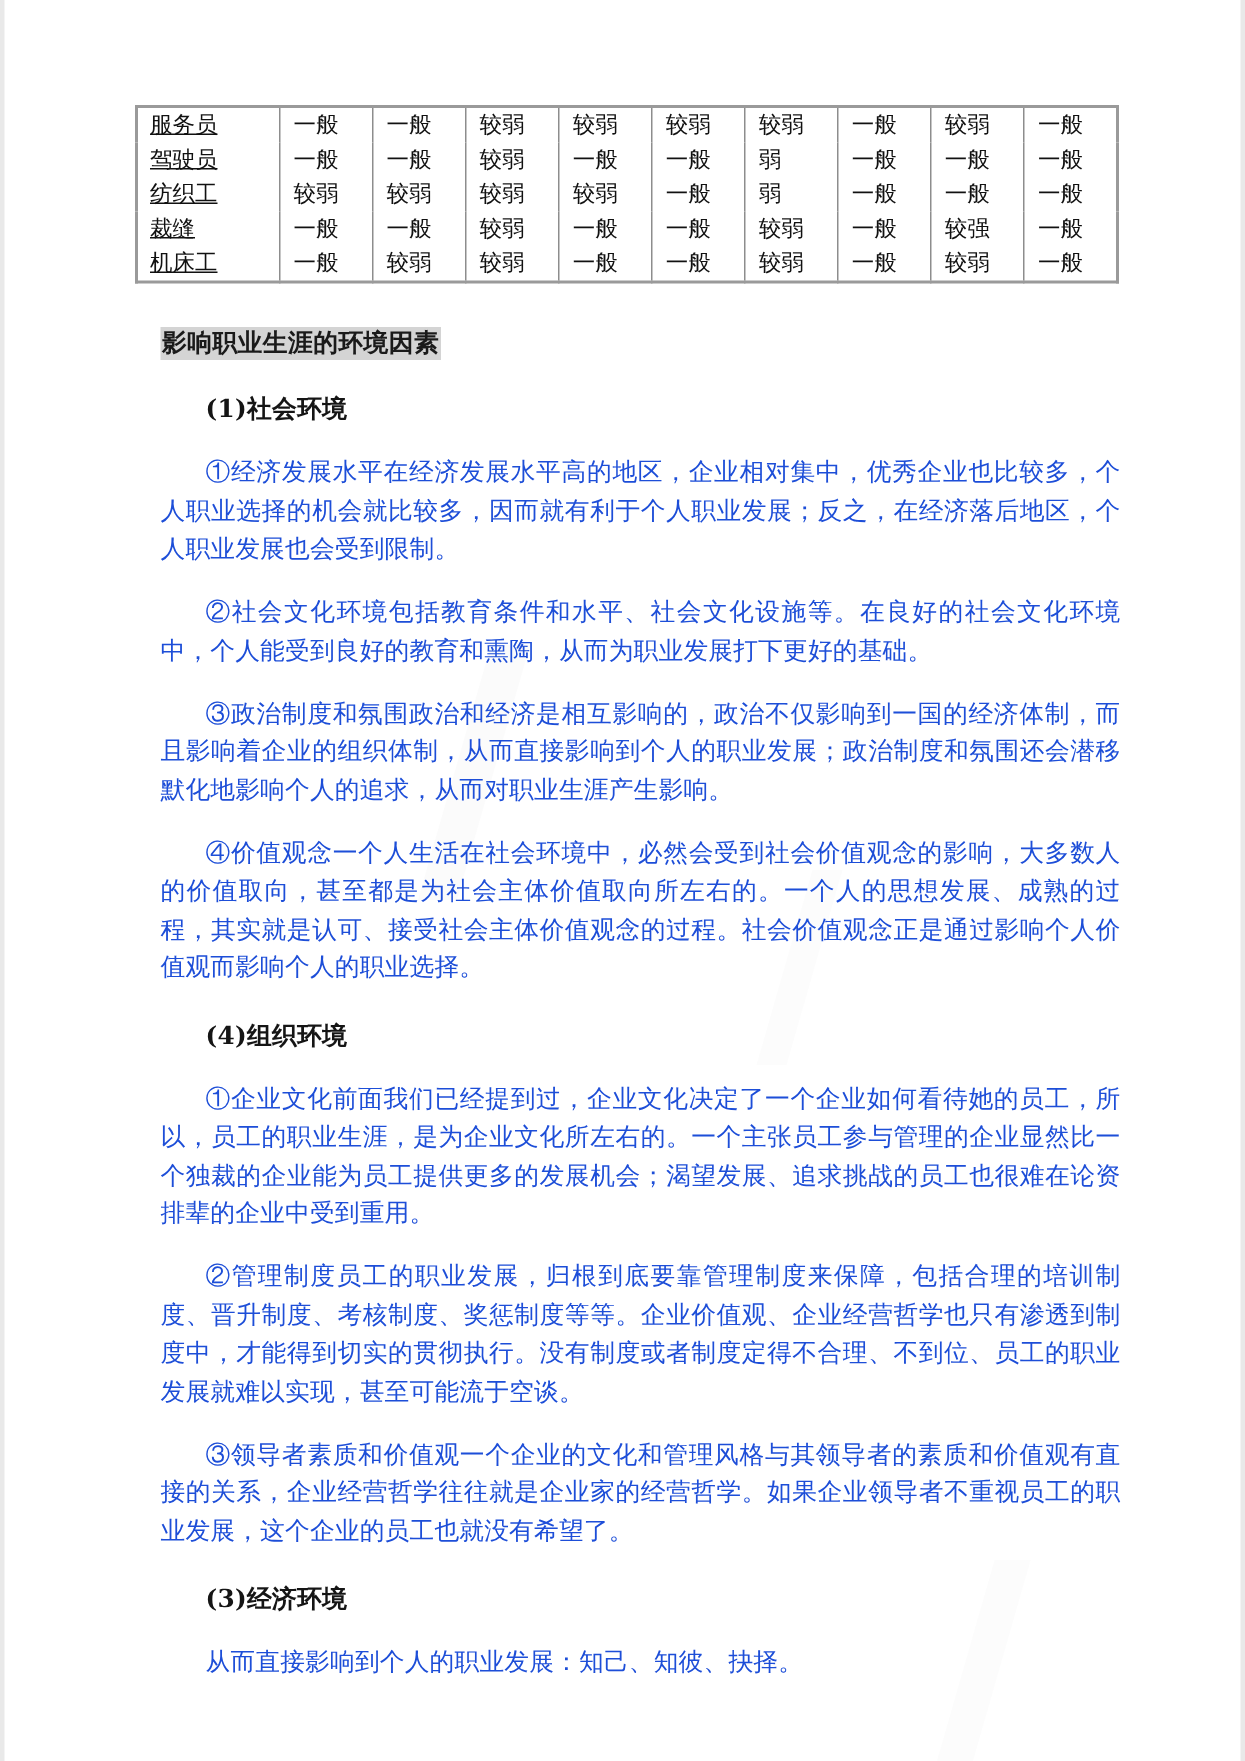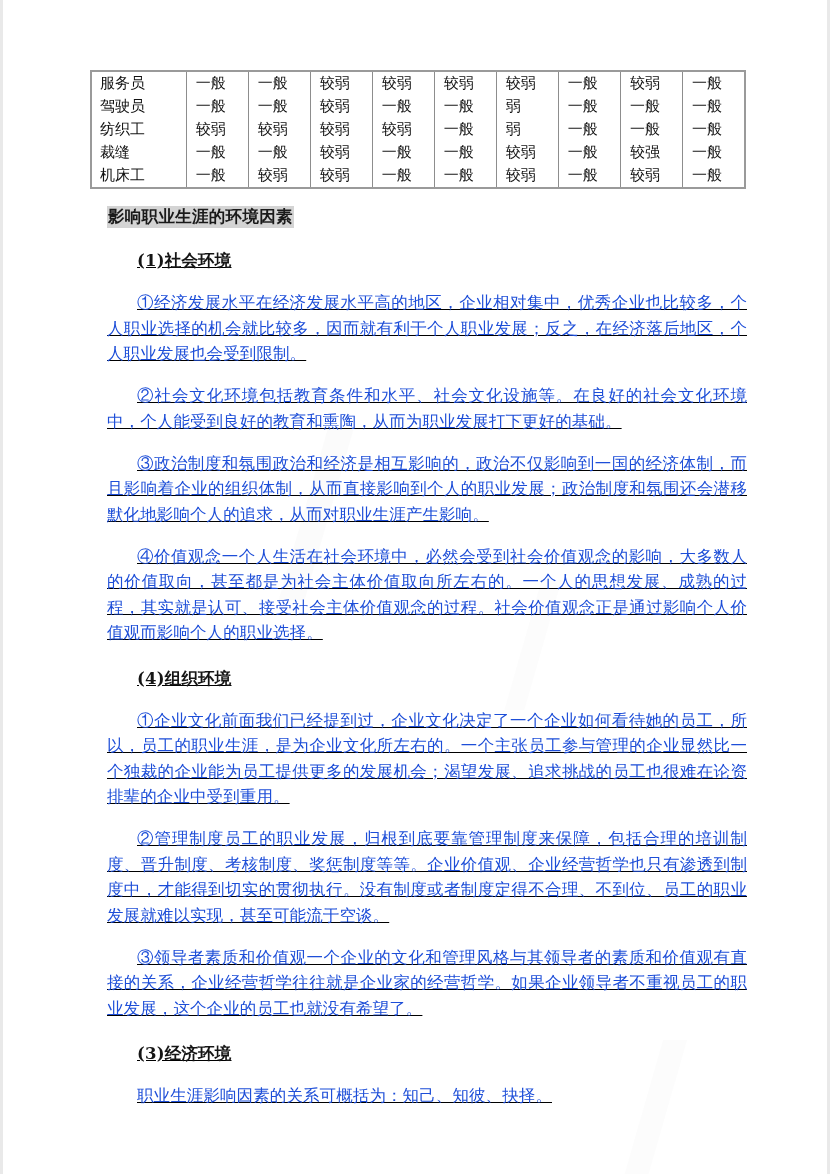--- a/index.html
+++ b/index.html
@@ -67,32 +67,31 @@
     border-left: 1px solid #0f172a;
     border-right: 1px solid #8d8d8d;
     padding: 0px 4px;
     height: 23px;
     font-size: 15px;
     color: #111;
     text-align: left;
     white-space: nowrap;
     line-height: 23px;
   }
-  .rating-table td.lbl { width: 106px; padding-left: 8px; }
+  .rating-table td.lbl { width: 106px; padding-left: 8px; text-decoration: underline; }
   .rating-table td.val { width: 60px; padding-left: 9px; }
   .rating-table tr td:first-child { border-left: none; }
   .rating-table tr td:last-child  { border-right: none; }
 
   
   .doc-body {
     position: absolute;
     left: 104px;
-    top: 206px;
+    top: 218px;
     width: 640px;
-    text-decoration: underline;
   }
   .sec-head {
     font-size: 16.5px;
     font-weight: bold;
     color: #1a1a1a;
     background: #d4d4d4;
     display: inline-block;
     padding: 1px 1px;
     line-height: 20px;
     letter-spacing: 0.3px;
@@ -211,21 +210,21 @@
     <p class="para">②社会文化环境包括教育条件和水平、社会文化设施等。在良好的社会文化环境中，个人能受到良好的教育和熏陶，从而为职业发展打下更好的基础。</p>
     <p class="para">③政治制度和氛围政治和经济是相互影响的，政治不仅影响到一国的经济体制，而且影响着企业的组织体制，从而直接影响到个人的职业发展；政治制度和氛围还会潜移默化地影响个人的追求，从而对职业生涯产生影响。</p>
     <p class="para">④价值观念一个人生活在社会环境中，必然会受到社会价值观念的影响，大多数人的价值取向，甚至都是为社会主体价值取向所左右的。一个人的思想发展、成熟的过程，其实就是认可、接受社会主体价值观念的过程。社会价值观念正是通过影响个人价值观而影响个人的职业选择。</p>
 
     <div class="sub-head">(4)组织环境</div>
     <p class="para">①企业文化前面我们已经提到过，企业文化决定了一个企业如何看待她的员工，所以，员工的职业生涯，是为企业文化所左右的。一个主张员工参与管理的企业显然比一个独裁的企业能为员工提供更多的发展机会；渴望发展、追求挑战的员工也很难在论资排辈的企业中受到重用。</p>
     <p class="para">②管理制度员工的职业发展，归根到底要靠管理制度来保障，包括合理的培训制度、晋升制度、考核制度、奖惩制度等等。企业价值观、企业经营哲学也只有渗透到制度中，才能得到切实的贯彻执行。没有制度或者制度定得不合理、不到位、员工的职业发展就难以实现，甚至可能流于空谈。</p>
     <p class="para">③领导者素质和价值观一个企业的文化和管理风格与其领导者的素质和价值观有直接的关系，企业经营哲学往往就是企业家的经营哲学。如果企业领导者不重视员工的职业发展，这个企业的员工也就没有希望了。</p>
 
     <div class="sub-head">(3)经济环境</div>
-    <p class="para noindent">职业生涯影响因素的关系可概括为：知己、知彼、抉择。</p>
+    <p class="para noindent">从而直接影响到个人的职业发展：知己、知彼、抉择。</p>
   </div>
 
   <div class="diagram">
 
     
     
     
 
     
 

